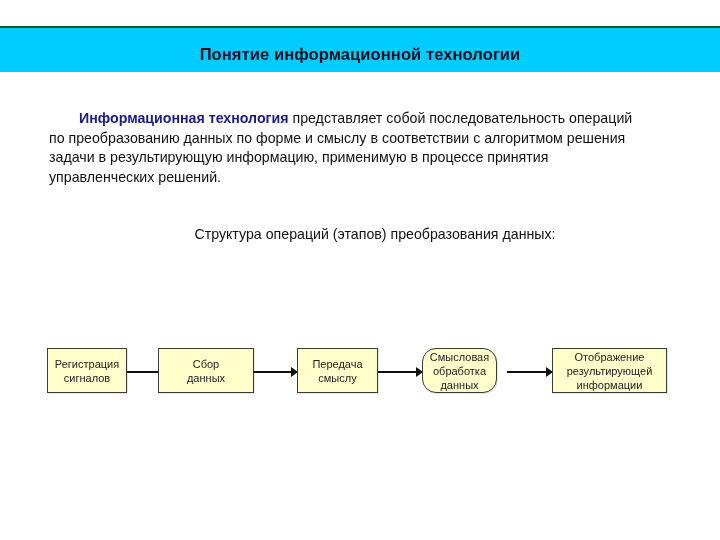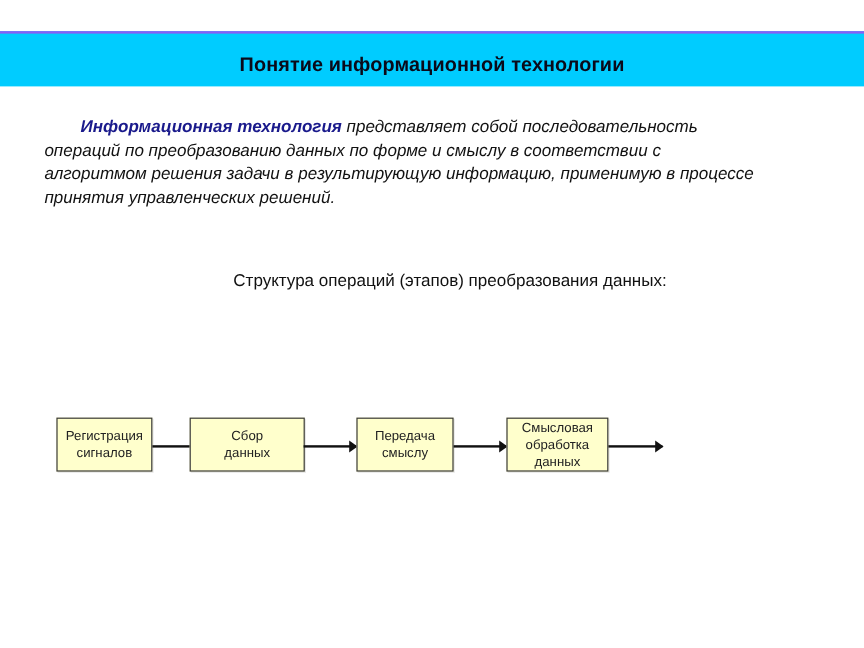--- a/index.html
+++ b/index.html
@@ -15,21 +15,21 @@
       font-family: "Liberation Sans", "DejaVu Sans", sans-serif;
       color: #111111;
     }
     .banner {
       position: absolute;
       left: 0;
       top: 26px;
       width: 720px;
       height: 46px;
       background: #00CCFF;
-      border-top: 2px solid #8b5cf6;
+      border-top: 2px solid #14532d;
       box-sizing: border-box;
     }
     .banner-title {
       position: absolute;
       left: 0;
       width: 720px;
       top: 17px;
       text-align: center;
       font-size: 16.5px;
       font-weight: bold;
@@ -99,35 +99,38 @@
       border-bottom: 5px solid transparent;
     }
   </style>
 </head>
 <body>
 
 <div class="banner">
   <div class="banner-title">Понятие информационной технологии</div>
 </div>
 
-<p class="definition" style="margin:0;font-style:italic;"><span class="term">Информационная технология</span><span> представляет собой последовательность операций по преобразованию данных по форме и смыслу в соответствии с алгоритмом решения задачи в результирующую информацию, применимую в процессе принятия управленческих решений.</span></p>
+<p class="definition" style="margin:12px;"><span class="term">Информационная технология</span><span> представляет собой последовательность операций по преобразованию данных по форме и смыслу в соответствии с алгоритмом решения задачи в результирующую информацию, применимую в процессе принятия управленческих решений.</span></p>
 
 <div class="structure-caption">Структура операций (этапов) преобразования данных:</div>
 
 <div class="flow">
   <div class="step" style="left:47px; width:80px;text-align:center;">Регистрация
 сигналов</div>
   <div class="arrow" style="left:127px; width:45px;"></div>
 
   <div class="step" style="left:158px; width:96px;">Сбор
 данных</div>
   <div class="arrow" style="left:253px; width:44px;"></div>
 
   <div class="step" style="left:297px; width:81px;">Передача
 смыслу</div>
   <div class="arrow" style="left:378px; width:44px;"></div>
 
-  <div class="step" style="left:422px; width:85px;">Смысловая
+  <div class="step" style="left:422px; width:75px;border-radius:14px;">Смысловая
 обработка
 данных</div>
   <div class="arrow" style="left:507px; width:45px;"></div>
 
+  <div class="step" style="left:552px; width:115px;">Отображение
+результирующей
+информации</div>
 </div>
 
 </body></html>

